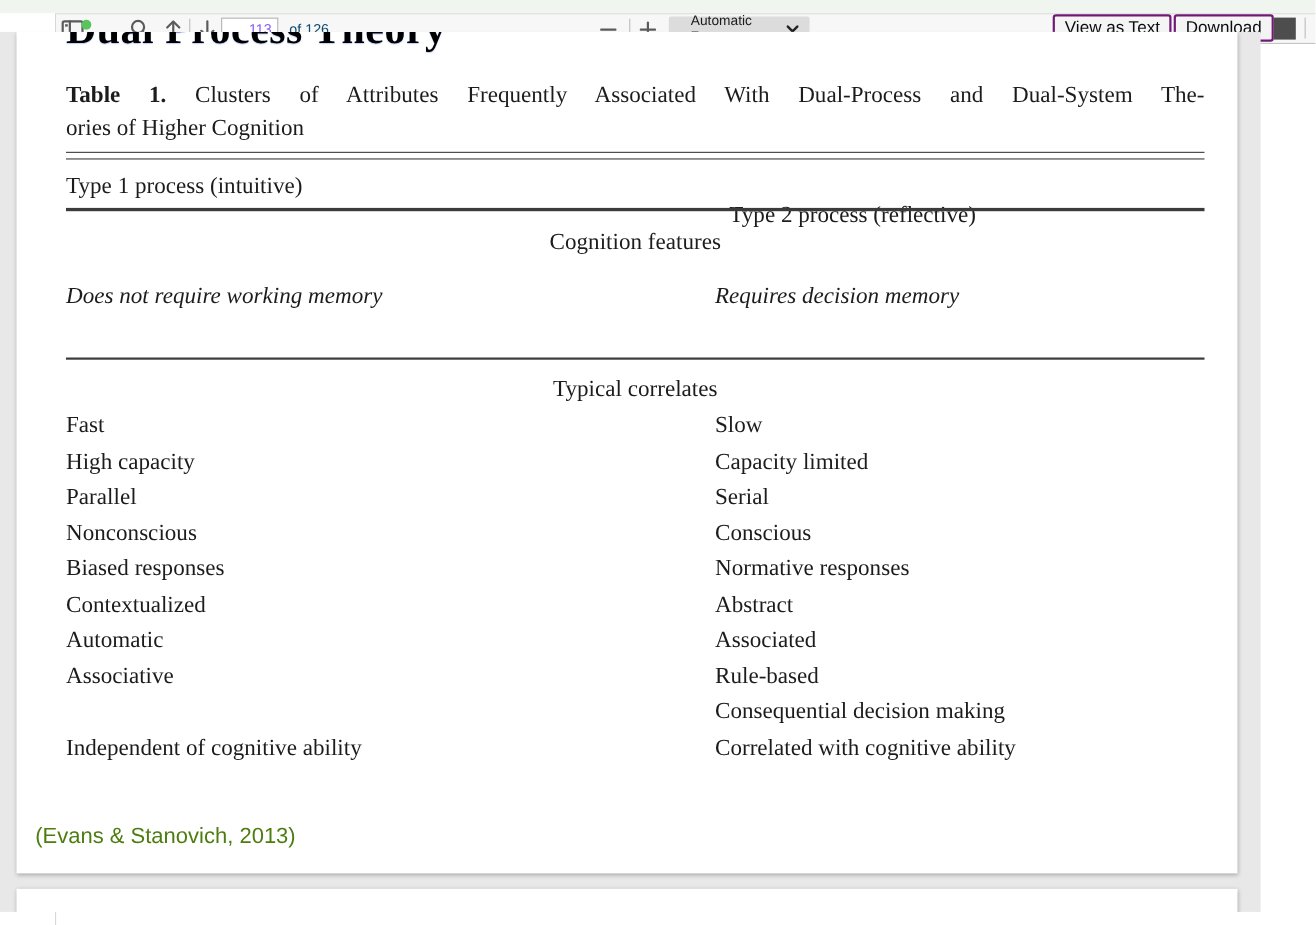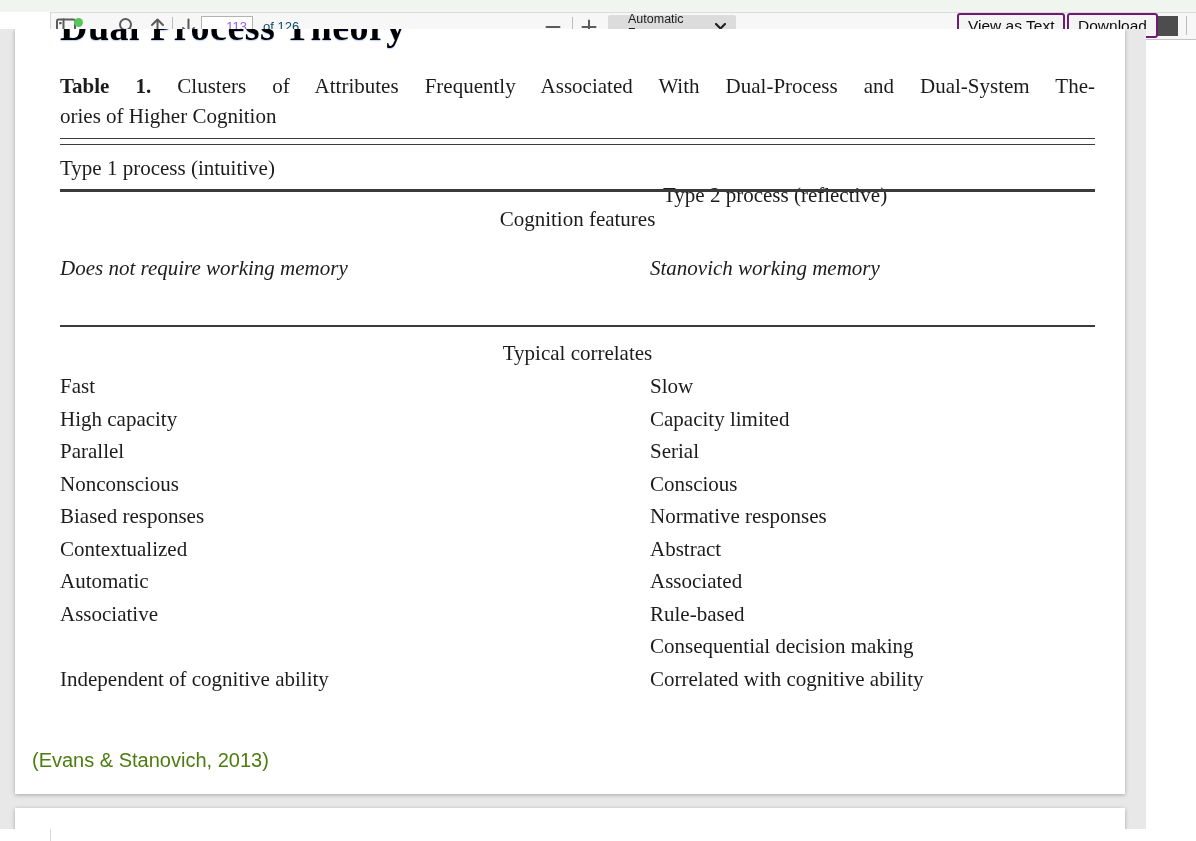--- a/index.html
+++ b/index.html
@@ -176,21 +176,21 @@
           <span class="c2h">Type 2 process (reflective)</span>
         </div>
 
         <div class="rule-thick"></div>
 
         <div class="sec-title sec1-title">Cognition features</div>
 
         <div class="rows rows1">
           <div class="trow">
             <span class="c1">Does not require working memory</span>
-            <span class="c2">Stanovich working memory</span>
+            <span class="c2">Requires decision memory</span>
           </div>
         </div>
 
         <div class="rule-mid"></div>
 
         <div class="sec-title sec2-title">Typical correlates</div>
 
         <div class="rows rows2">
           <div class="trow">
             <span class="c1">Fast</span>

